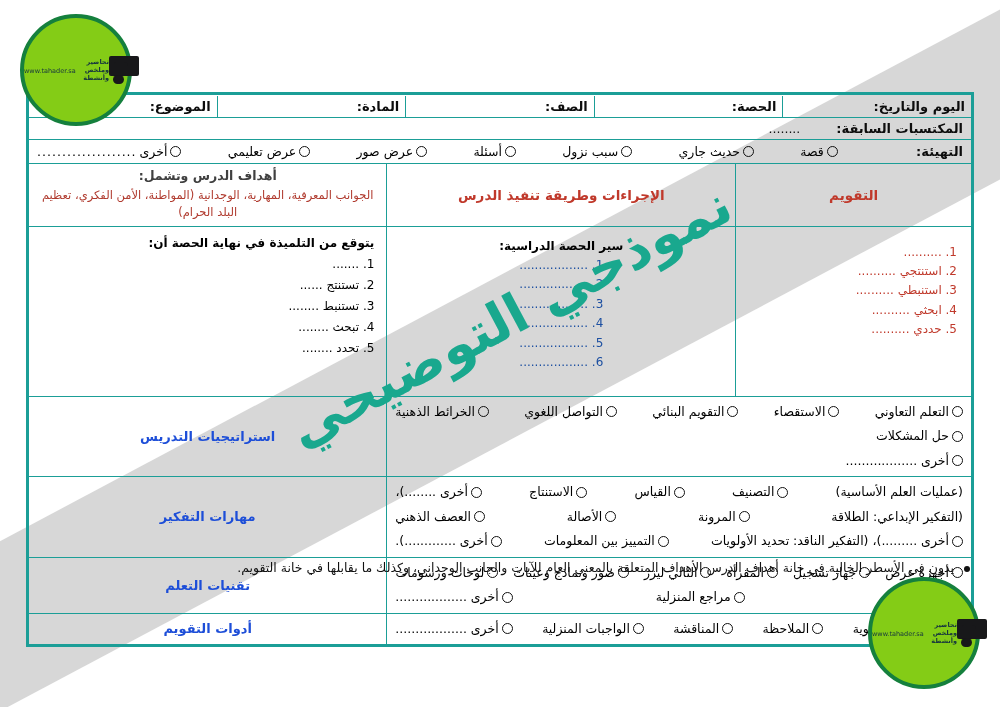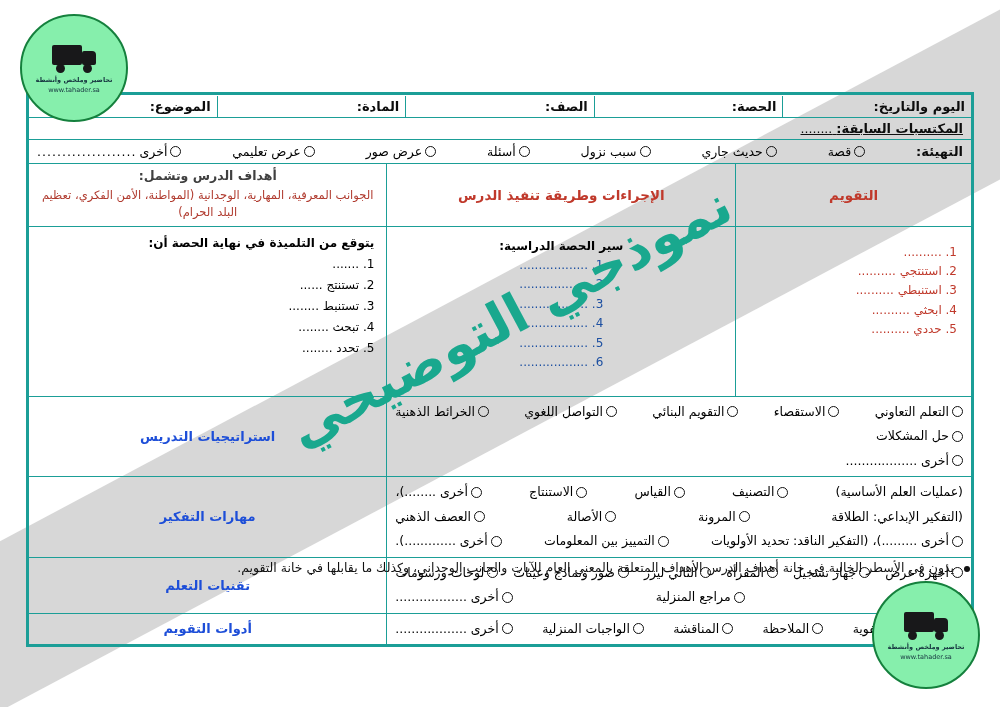--- a/index.html
+++ b/index.html
@@ -35,23 +35,23 @@
     transform:rotate(-28deg);
     letter-spacing:-1px;
     font-family:"DejaVu Sans", sans-serif;
     pointer-events:none;
   }
 
   
   .logo{
     position:absolute;z-index:5;
     width:104px;height:104px;border-radius:50%;
-    background:#86efac;
-    border:2px solid #15803d;
-    display:flex;flex-direction:column;align-items:center;justify-content:center;
+    background:#84cc16;
+    border:4px solid #15803d;
+    display:flex;flex-direction:row;align-items:center;justify-content:center;
   }
   .logo.tl{top:14px;right:auto;left:20px;}
   .logo.br{bottom:18px;left:auto;right:20px;}
   .logo .truck{width:44px;height:30px;position:relative;margin-bottom:3px;}
   .logo .truck .body{position:absolute;left:0;top:2px;width:30px;height:20px;background:#18181a;border-radius:2px;}
   .logo .truck .cab{position:absolute;right:0;top:8px;width:14px;height:14px;background:#18181a;border-radius:2px 4px 2px 2px;}
   .logo .truck .w1,.logo .truck .w2{position:absolute;bottom:0;width:9px;height:9px;border-radius:50%;background:#18181a;}
   .logo .truck .w1{left:4px;}
   .logo .truck .w2{right:4px;}
   .logo .line1{font-size:6.5px;color:#15343f;font-weight:bold;}
@@ -68,24 +68,24 @@
 
   
   .sheet{
     position:absolute;z-index:3;
     top:92px;left:26px;right:26px;
     border:2px solid #1b9e97;
     background:transparent;
   }
   table{border-collapse:collapse;width:100%;}
   td,th{border:1px solid #1b9e97;padding:0;vertical-align:middle;}
-  .cell{padding:4px 7px;font-size:12.5px;color:#111;text-decoration:underline;}
+  .cell{padding:4px 7px;font-size:12.5px;color:#111;}
   .b{font-weight:bold;}
   .hdr-row td{height:22px;}
-  .lbl{font-weight:bold;font-size:13px;color:#0d0d0d;white-space:nowrap;}
+  .lbl{font-weight:bold;font-size:13px;color:#0d0d0d;white-space:nowrap;margin-left:32px;}
 
   .topbar{display:flex;width:100%;}
   .topbar .seg{flex:1;display:flex;align-items:center;padding:3px 6px;gap:4px;border-left:1px solid #1b9e97;}
   .topbar .seg:last-child{border-left:none;}
   .topbar .fill{flex:1;height:1px;}
 
   .row-line{display:flex;align-items:center;gap:6px;flex-wrap:nowrap;}
   .opt{display:flex;align-items:center;gap:3px;font-size:12.5px;white-space:nowrap;}
   .circ{width:9px;height:9px;border:1.4px solid #111;border-radius:50%;display:inline-block;}
   .dots{letter-spacing:1px;}

